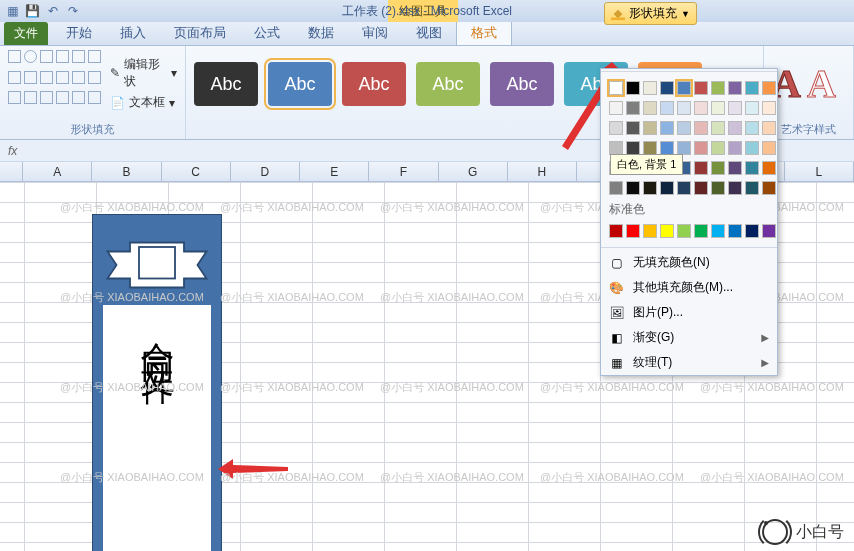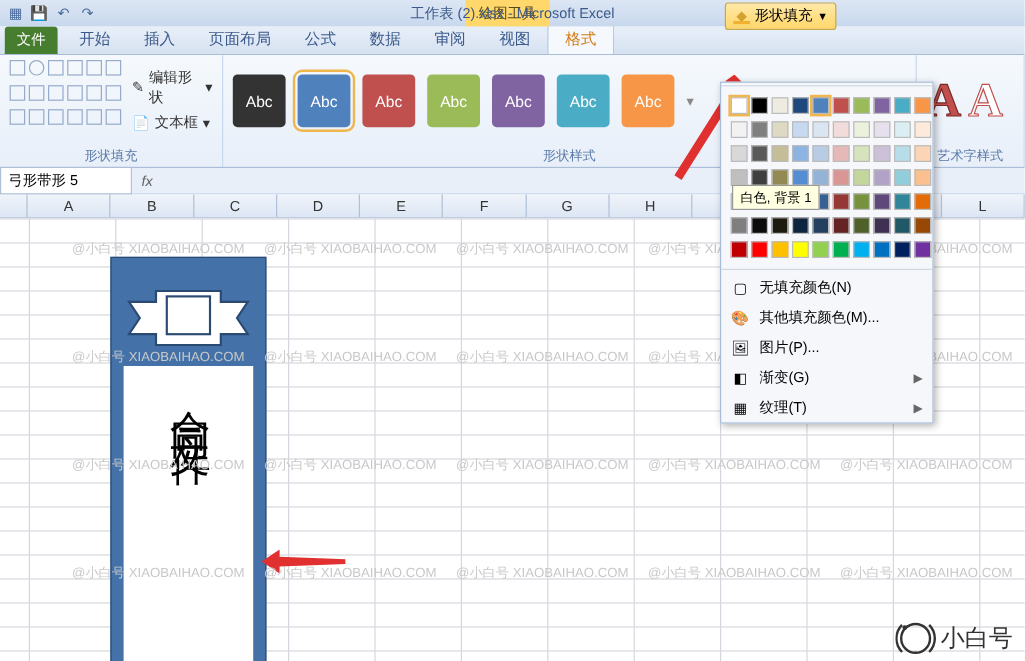--- a/index.html
+++ b/index.html
@@ -14,21 +14,21 @@
 .tab.active{background:#f5f9fd;border:1px solid #a9bdd8;border-bottom:none;border-radius:3px 3px 0 0;color:#d37a14}
 .file-tab{background:#467d2f;color:#fff;padding:3px 10px;margin-right:4px;border-radius:3px 3px 0 0}
 .ribbon{height:94px;background:linear-gradient(#f5f9fd,#e8eff9);border-bottom:1px solid #a9bdd8;display:flex}
 .group{border-right:1px solid #c8d8ed;padding:4px 8px;display:flex;flex-direction:column;position:relative}
 .group-label{position:absolute;bottom:2px;left:0;right:0;text-align:center;font-size:11px;color:#5a7aa8}
 .shapes-gallery{display:grid;grid-template-columns:repeat(6,14px);gap:2px;height:60px}
 .shape-icon{width:13px;height:13px;border:1px solid #5a7aa8;opacity:.6}
 .edit-shape{display:flex;flex-direction:column;gap:4px;padding-top:6px;margin-left:8px}
 .edit-btn{display:flex;align-items:center;gap:4px;font-size:12px;color:#333}
 .styles-row{display:flex;gap:10px;align-items:center;padding-top:12px}
-.style-box{width:44px;height:44px;border-radius:4px;display:flex;align-items:center;justify-content:center;color:#fff;font-size:13px}
+.style-box{width:64px;height:44px;border-radius:4px;display:flex;align-items:center;justify-content:center;color:#fff;font-size:18px}
 .style-sel{outline:2px solid #f0b64e;outline-offset:2px}
 .fill-btn{display:inline-flex;align-items:center;gap:4px;background:linear-gradient(#ffe9a8,#ffd76a);border:1px solid #c9a74e;padding:2px 6px;border-radius:3px;font-size:12px;position:absolute;top:2px;left:604px;z-index:5}
 .paint-icon{width:14px;height:14px}
 .wordart{padding-top:10px;display:flex;gap:6px}
 .wa{font-size:40px;font-family:"Times New Roman",serif;font-weight:bold}
 .namebox-row{height:22px;background:#e8eff9;display:flex;align-items:center;border-bottom:1px solid #c8d8ed}
 .namebox{width:110px;padding:2px 6px;background:#fff;border:1px solid #b0c0d8;font-size:12px}
 .fx{margin:0 8px;font-style:italic;color:#666}
 .col-headers{height:20px;display:flex;background:linear-gradient(#f0f4fa,#dce6f4);border-bottom:1px solid #b0c0d8}
 .rh{width:24px;border-right:1px solid #b0c0d8}
@@ -54,21 +54,21 @@
 .swatch.sel{outline:2px solid #f0b64e}
 .tooltip{position:absolute;background:#ffffe1;border:1px solid #999;padding:2px 6px;font-size:11px;top:154px;left:610px;z-index:11;white-space:nowrap}
 .popup-item{display:flex;align-items:center;gap:8px;padding:4px 8px}
 .pi-icon{width:16px;height:16px;display:flex;align-items:center;justify-content:center}
 .arrow-r{margin-left:auto;color:#666;font-size:10px}
 .watermark{position:absolute;color:#c8c8c8;font-size:11px;pointer-events:none}
 .brand{position:absolute;right:10px;bottom:6px;display:flex;align-items:center;gap:8px;color:#333}
 .brand-icon{width:26px;height:26px;border:2px solid #333;border-radius:50%;position:relative}
 .brand-icon::before,.brand-icon::after{content:"";position:absolute;border:2px solid #333;border-radius:50%}
 .brand-icon::before{inset:-6px;border-color:transparent #333 transparent #333}
-.brand-cn{font-size:20px}
+.brand-cn{font-size:16px}
 .brand-en{font-size:15px;font-weight:bold;letter-spacing:1px}
 </style>
 </head>
 <body>
 
 <div class="titlebar">
   <div class="qat">
     <span class="qat-btn">▦</span>
     <span class="qat-btn">💾</span>
     <span class="qat-btn">↶</span>
@@ -138,42 +138,40 @@
           <span>Abc</span>
         </div>
       <div class="style-box" style="background:#4bacc6">
           <span>Abc</span>
         </div>
       <div class="style-box" style="background:#f79646">
           <span>Abc</span>
         </div>
       <span style="color:#888">▾</span>
     </div>
-    <div class="group-label">形状样式</div>
   </div>
   <div class="group" style="width:90px">
     <div class="wordart">
       <span class="wa" style="color:#c0504d;-webkit-text-stroke:1px #7a2a28">A</span>
       <span class="wa" style="color:#fff;-webkit-text-stroke:1px #c0504d">A</span>
     </div>
     <div class="group-label">艺术字样式</div>
   </div>
 </div>
 
 <div class="fill-btn">
   <svg class="paint-icon" viewBox="0 0 16 16">
       <path fill="#d4a030" d="M3 8l5-5 5 5-5 5z"></path>
       <rect y="12" width="16" height="3" fill="#f0b030"></rect>
     </svg>
   <span>形状填充</span>
     <span style="font-size:9px">▼</span>
 </div>
 
 <div class="namebox-row">
-  <div class="namebox">弓形带形 5</div>
   <span class="fx">fx</span>
 </div>
 
 <div class="col-headers">
   <div class="rh"></div>
   <div class="col">A</div>
   <div class="col">B</div>
   <div class="col">C</div>
   <div class="col">D</div>
   <div class="col">E</div>
@@ -314,20 +312,21 @@
           <div class="swatch" style="background: rgb(29, 27, 16);"></div>
           <div class="swatch" style="background: rgb(15, 36, 62);"></div>
           <div class="swatch" style="background: rgb(36, 64, 97);"></div>
           <div class="swatch" style="background: rgb(99, 36, 35);"></div>
           <div class="swatch" style="background: rgb(79, 97, 40);"></div>
           <div class="swatch" style="background: rgb(63, 49, 81);"></div>
           <div class="swatch" style="background: rgb(32, 88, 103);"></div>
           <div class="swatch" style="background: rgb(151, 72, 6);"></div>
         </div>
       </div>
+    <div class="popup-label">标准色</div>
     <div class="swatch-grid" id="standard-row">
         <div class="swatch" style="background: rgb(192, 0, 0);"></div>
         <div class="swatch" style="background: rgb(255, 0, 0);"></div>
         <div class="swatch" style="background: rgb(255, 192, 0);"></div>
         <div class="swatch" style="background: rgb(255, 255, 0);"></div>
         <div class="swatch" style="background: rgb(146, 208, 80);"></div>
         <div class="swatch" style="background: rgb(0, 176, 80);"></div>
         <div class="swatch" style="background: rgb(0, 176, 240);"></div>
         <div class="swatch" style="background: rgb(0, 112, 192);"></div>
         <div class="swatch" style="background: rgb(0, 32, 96);"></div>

